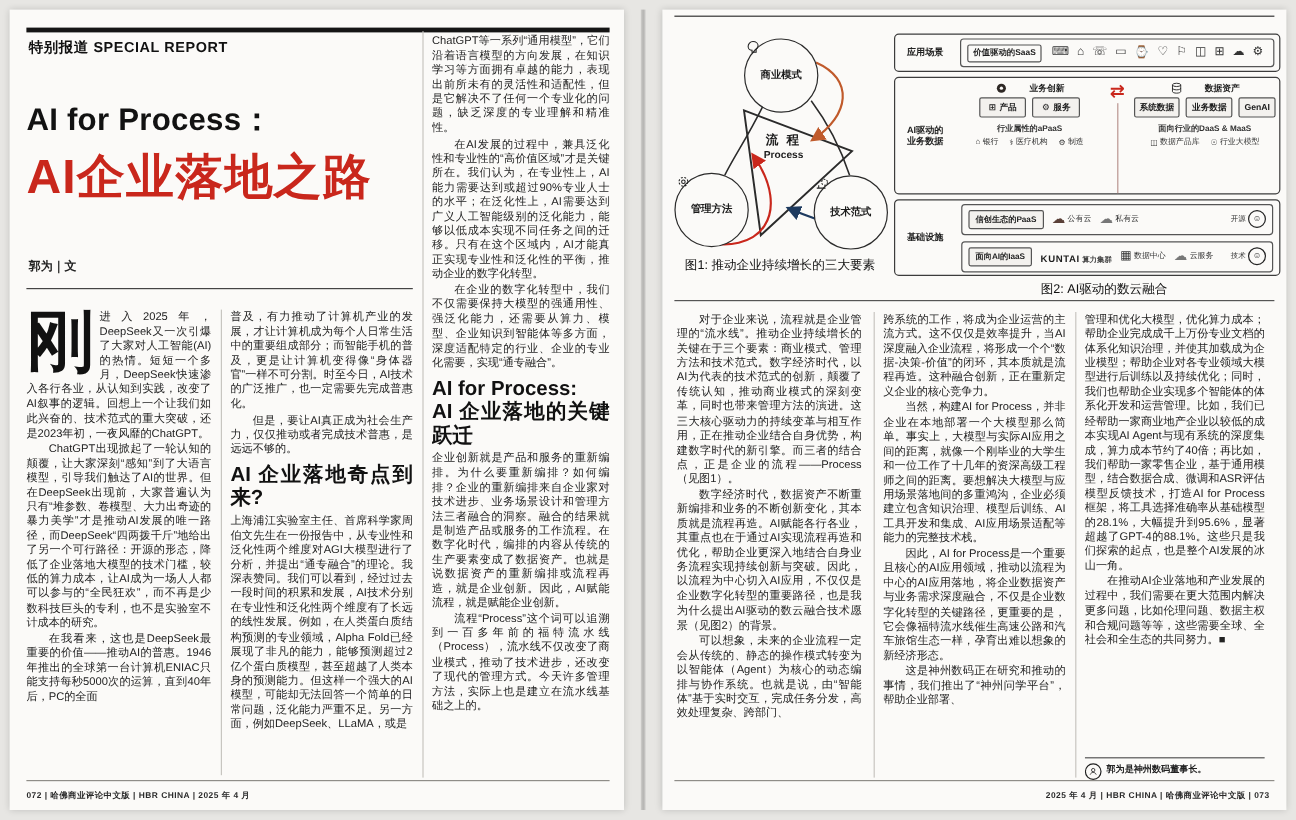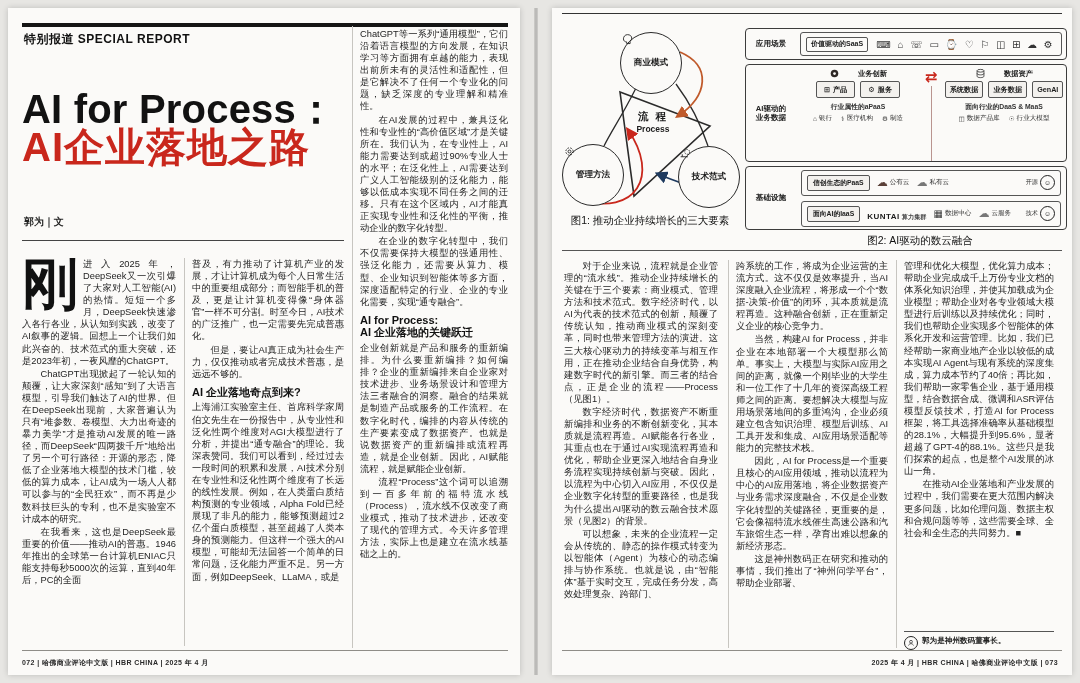--- a/index.html
+++ b/index.html
@@ -14,27 +14,27 @@
   #right-page{left:552px;width:520px;}
   .gutter{position:absolute;top:8px;left:534px;width:4px;height:667px;
     background:linear-gradient(90deg,rgba(0,0,0,.10),rgba(0,0,0,.22),rgba(0,0,0,.10));}
 
   
   .hbar{position:absolute;background:#151515;}
   .vrule{position:absolute;width:1px;background:#c7c5c0;}
   .col{position:absolute;overflow:hidden;font-size:9.3px;line-height:1.3;text-align:justify;color:#232323;}
   .col p{margin:0 0 1px 0;text-indent:2em;}
   .col p.noind{text-indent:0;}
-  .h2{font-weight:bold;font-size:11px;line-height:1.15;text-indent:0 !important;margin:6px 0 3px 0 !important;color:#111;}
+  .h2{font-weight:bold;font-size:17px;line-height:1.15;text-indent:0 !important;margin:6px 0 3px 0 !important;color:#111;}
   .footer{position:absolute;font-size:7px;letter-spacing:.4px;color:#2a2a2a;font-weight:bold;}
   .botrule{position:absolute;height:1px;background:#8f8d88;}
 
   
   .kicker{position:absolute;left:16px;top:23px;font-size:12px;font-weight:800;letter-spacing:.5px;color:#111;}
-  .title1{position:absolute;left:14px;top:74px;font-size:40px;font-weight:900;color:#121212;letter-spacing:.2px;}
+  .title1{position:absolute;left:14px;top:74px;font-size:26px;font-weight:900;color:#121212;letter-spacing:.2px;}
   .title2{position:absolute;left:14px;top:112px;font-size:40px;font-weight:900;letter-spacing:1px;}
   .byline{position:absolute;left:16px;top:207px;font-size:10px;font-weight:bold;color:#222;}
   .dropcap{float:left;font-size:56px;line-height:.82;font-weight:900;margin:3px 5px 0 0;color:#111;}
 
   
   #fig1{position:absolute;left:6px;top:16px;width:184px;height:196px;}
   #fig1 svg{position:absolute;left:0;top:0;}
   .f1c{position:absolute;width:60px;height:60px;border:1.6px solid #2b2b2b;border-radius:50%;
        background:#fbfaf8;display:flex;flex-direction:column;align-items:center;justify-content:center;gap:1px;}
   .f1c .lbl{font-size:8.6px;font-weight:bold;color:#1a1a1a;}

